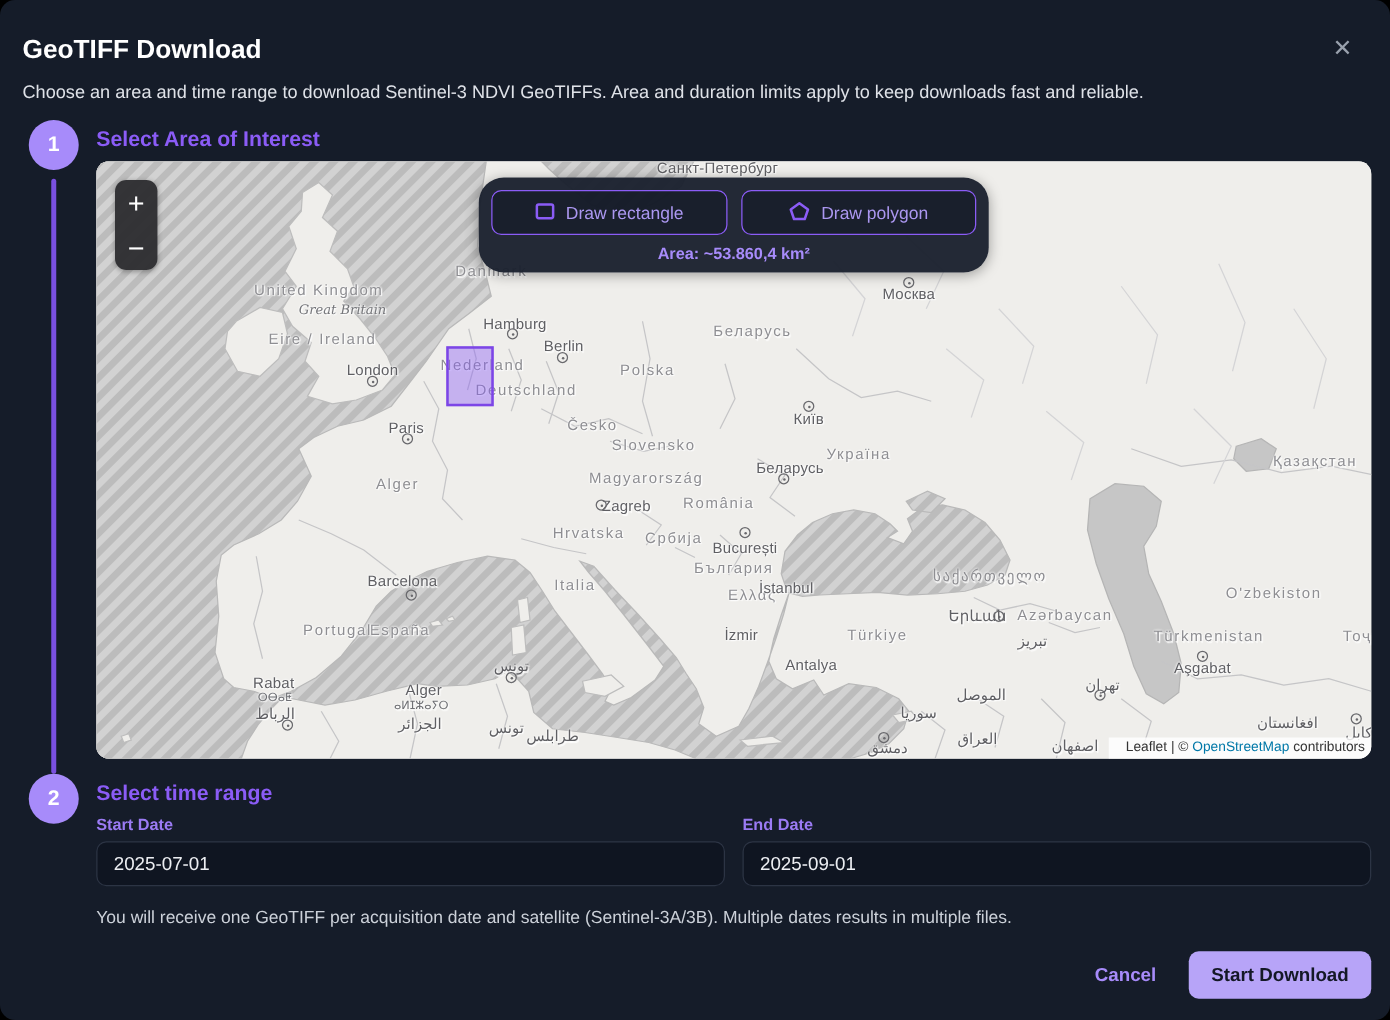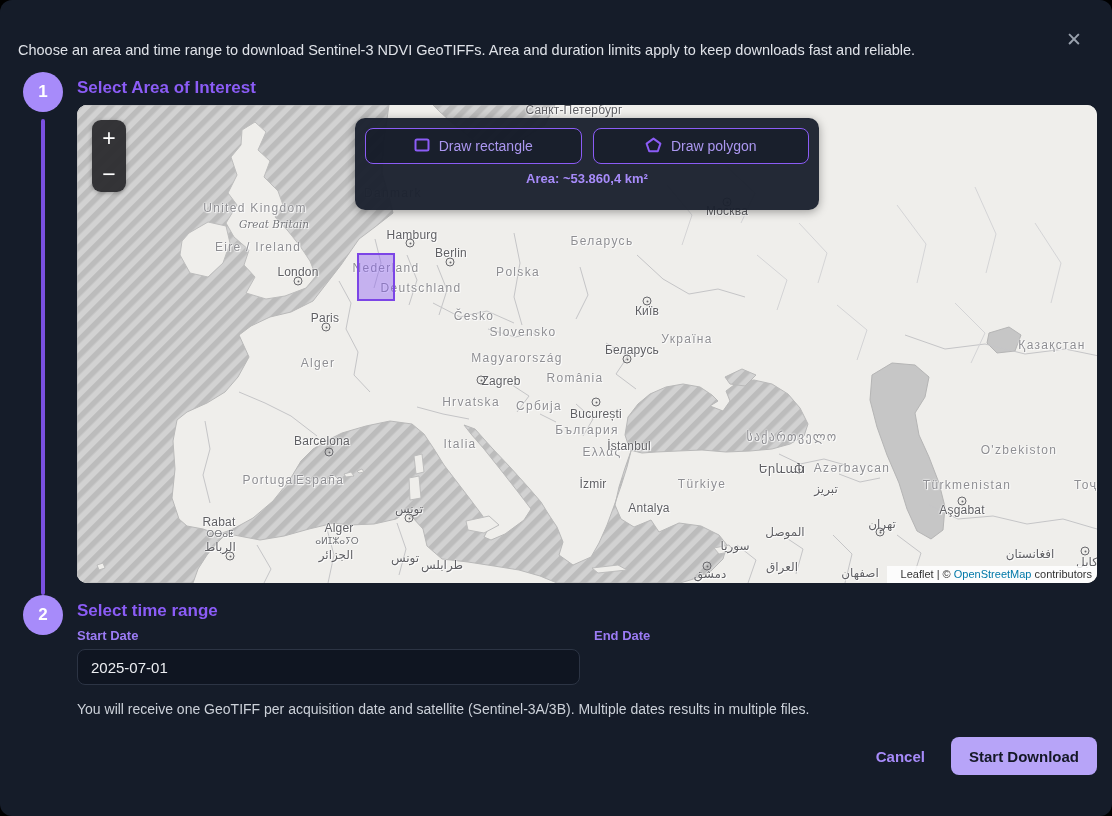--- a/index.html
+++ b/index.html
@@ -52,22 +52,22 @@
     margin:-1px 0 0 -1px;background:#69696d;border-radius:50%;display:block;}
   .selection{position:absolute;box-sizing:border-box;}
   .zoom-ctl{
     position:absolute;left:15px;top:15px;width:34px;border-radius:9px;
     background:rgba(43,43,46,.95);display:flex;flex-direction:column;
     box-shadow:0 1px 4px rgba(0,0,0,.3);overflow:hidden;
   }
   .zoom-btn{height:36px;background:none;border:none;color:#fff;font-size:23px;
     line-height:36px;cursor:pointer;padding:0;font-family:inherit;}
   .map-toolbar{
-    position:absolute;left:50%;transform:translateX(-50%);top:13px;width:464px;
-    background:rgba(26,32,46,.96);border-radius:10px;padding:10px 10px 24px 10px;
+    position:absolute;left:50%;transform:translateX(-50%);top:13px;width:408px;
+    background:rgba(26,32,46,.96);border-radius:20px;padding:10px 10px 8px 10px;
     box-sizing:border-box;box-shadow:0 2px 10px rgba(0,0,0,.35);
   }
   .tool-row{display:flex;gap:11px;}
   .tool-btn{
     height:36px;border-radius:8px;display:flex;align-items:center;justify-content:center;
     gap:9px;font-size:14px;cursor:pointer;background:rgba(18,24,36,.55);
     font-family:inherit;padding:0 14px;
   }
   .tool-btn.draw{border:1px solid #8b5cf6;color:#ab97f0;flex:1;}
   .tool-btn.gray{border:1px solid #4b5466;color:#98a1ae;flex:0 0 auto;}
@@ -95,20 +95,21 @@
     height:38px;border:none;border-radius:8px;background:#b7a4f8;color:#141826;
     font-size:15px;font-weight:bold;padding:0 18px;cursor:pointer;font-family:inherit;
   }
 </style>
 </head>
 <body>
 
 <div class="modal">
 
   <div class="header">
+    <div class="title">GeoTIFF Download</div>
     <button class="close">✕</button>
   </div>
   <div class="desc">Choose an area and time range to download Sentinel-3 NDVI GeoTIFFs. Area and duration limits apply to keep downloads fast and reliable.</div>
 
   <div class="step">
     <div class="rail">
       <div class="circle">1</div>
       <div class="rail-line"></div>
     </div>
     <div>
@@ -336,20 +337,21 @@
     </div>
     <div>
       <div class="step-title">Select time range</div>
       <div class="dates">
         <div>
           <div class="field-label">Start Date</div>
           <input class="date-input" type="text" value="2025-07-01" style="">
         </div>
         <div>
           <div class="field-label">End Date</div>
+          <input class="date-input" type="text" value="2025-09-01" style="">
         </div>
       </div>
       <div class="note">You will receive one GeoTIFF per acquisition date and satellite (Sentinel-3A/3B). Multiple dates results in multiple files.</div>
     </div>
   </div>
 
   <div class="footer">
     <button class="link-btn">Cancel</button>
     <button class="primary-btn">Start Download</button>
   </div>

